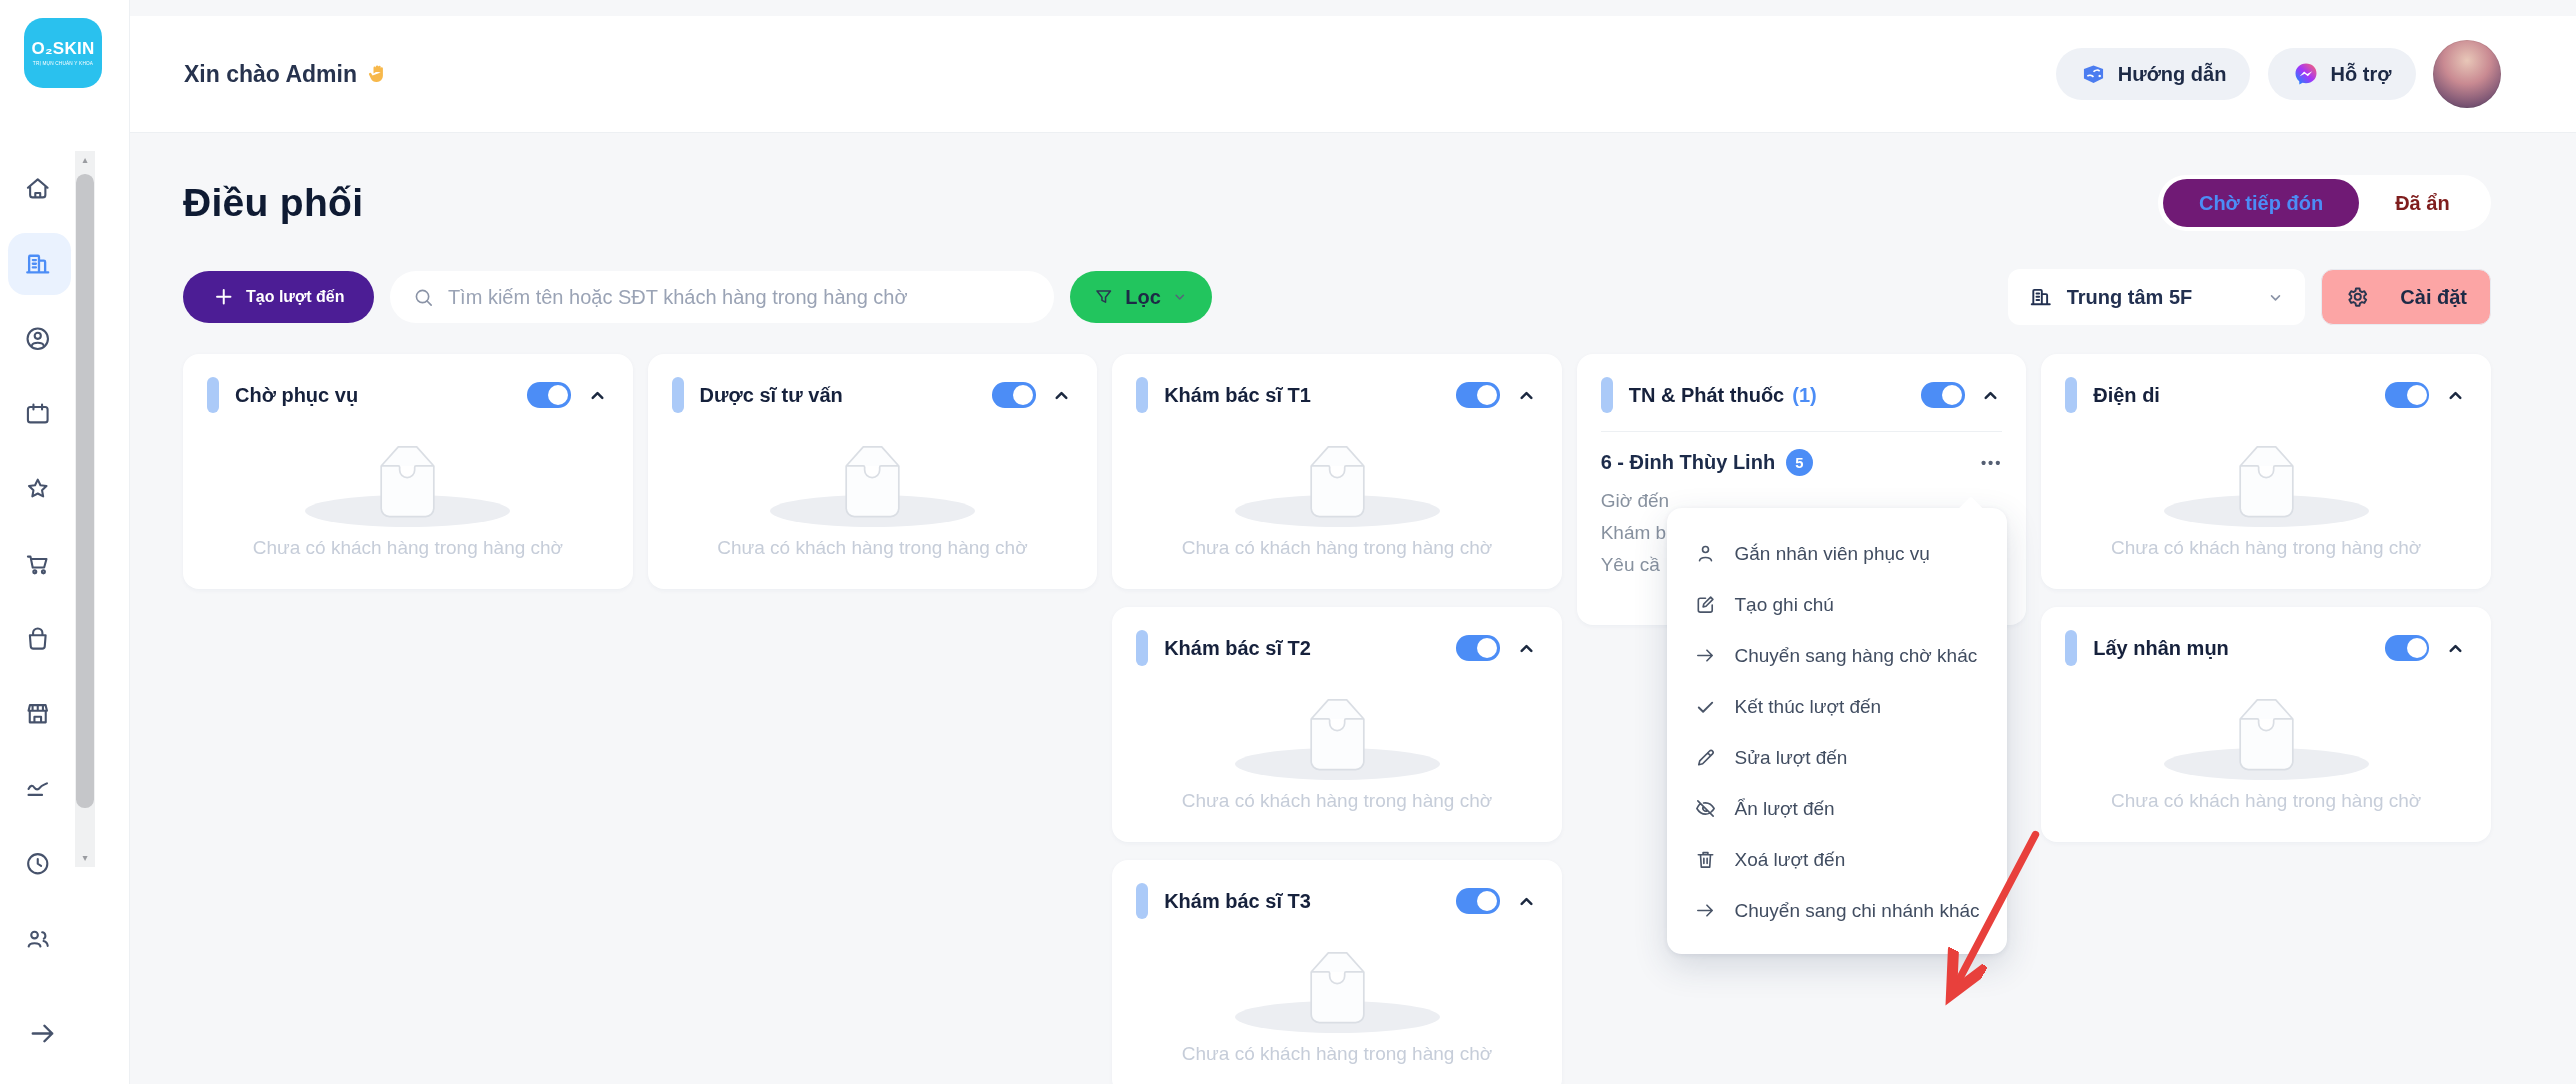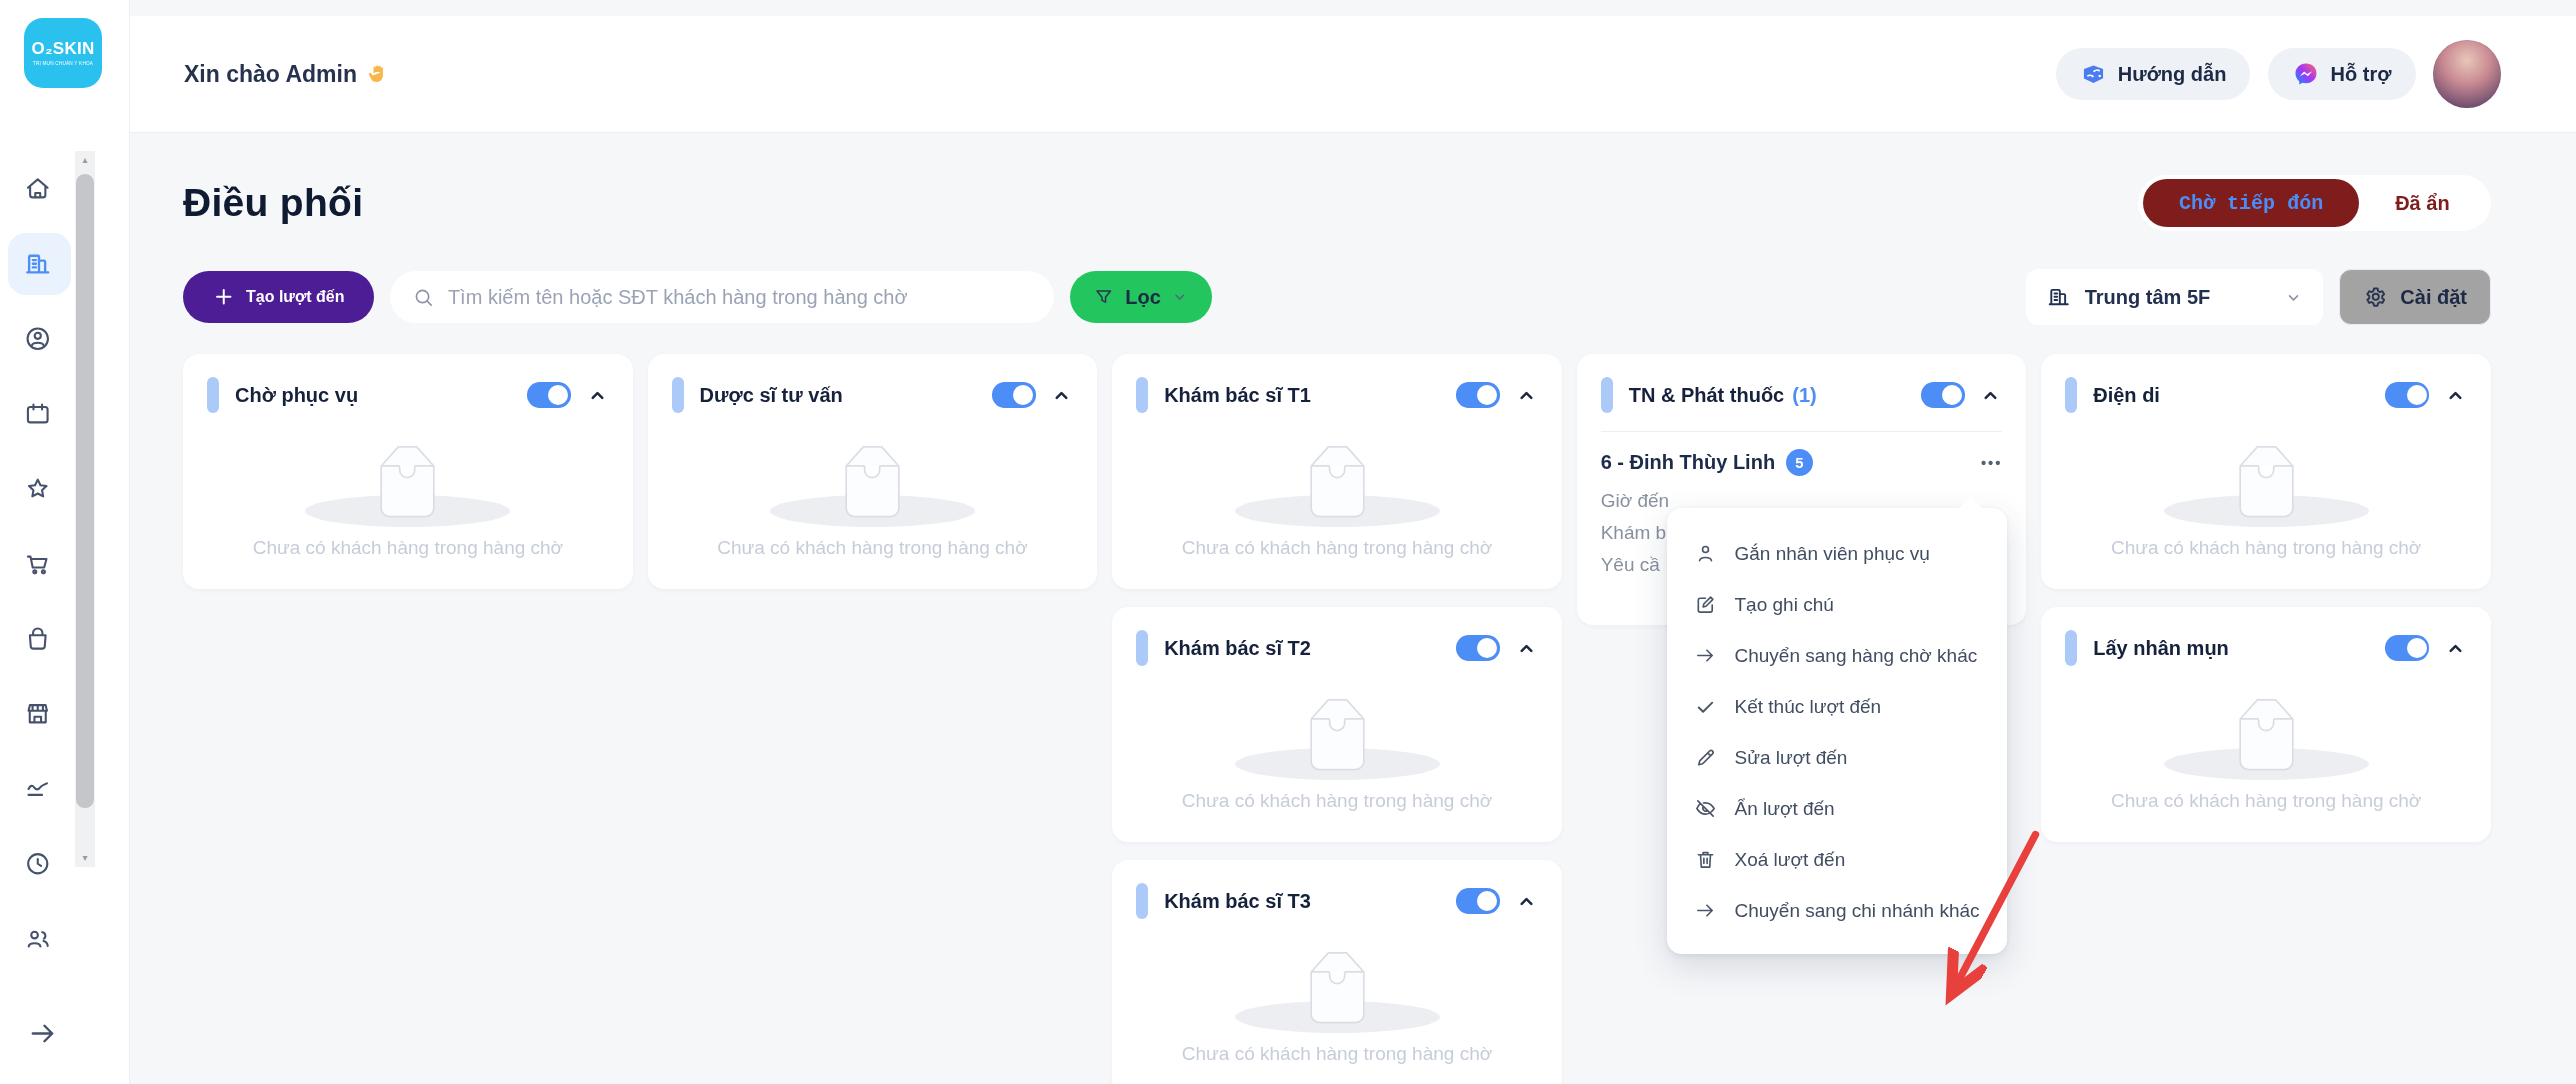--- a/index.html
+++ b/index.html
@@ -33,32 +33,32 @@
   .top-right { margin-left:auto; display:flex; align-items:center; gap:17.5px; }
   .pill { height:52px; border-radius:26px; background:#eef1f6; display:flex; align-items:center; gap:10.7px; padding:0 24px; font-size:20px; font-weight:700; color:#1d2a46; cursor:pointer; }
   .avatar { width:68px; height:68px; border-radius:50%; background:radial-gradient(circle at 50% 30%, #e8c7b8 0%, #c98a92 40%, #7d5674 75%, #3c3150 100%); box-shadow:inset 0 0 0 0.7px rgba(0,0,0,.08); }
 
   
   .content { position:absolute; left:130px; top:117px; right:0; bottom:0; padding:58px 85px 0 53px; }
   .title-row { display:flex; align-items:center; height:56px; }
   .page-title { font-size:39px; font-weight:800; color:#0f1b33; letter-spacing:0.3px; }
   .tabs { margin-left:auto; height:56px; background:#fff; border-radius:28px; display:flex; align-items:center; padding:0 5.4px; }
   .tab { height:48px; border-radius:24px; display:flex; align-items:center; padding:0 36px; font-size:20px; font-weight:700; color:#7f1d1d; cursor:pointer; }
-  .tab.active { background:#7f1d1d; color:#4c8df6;font-family:Liberation Mono, monospace; }
+  .tab.active { background:#701a75; color:#4c8df6; }
 
   .toolbar { margin-top:40px; height:52px; display:flex; align-items:center; gap:16px; }
   .btn-create { height:52px; border:none; border-radius:26px; background:#4c1d95; color:#fff; font-size:16px; font-weight:700; font-family:inherit; display:flex; align-items:center; gap:12px; padding:0 29.5px; cursor:pointer; }
   .search { width:664px; height:52px; background:#fff; border-radius:26px; display:flex; align-items:center; gap:13.4px; padding:0 21.5px; }
   .search input { flex:1; border:none; outline:none; background:transparent; font-size:20px; font-family:inherit; color:#27334e; }
   .search input::placeholder { color:#9aa3b5; }
   .btn-filter { height:52px; background:#22c55e; border:none; border-radius:26px; display:flex; align-items:center; gap:10.7px; padding:0 23px; font-size:20px; font-weight:700; font-family:inherit; color:#1d2a46; cursor:pointer; }
   .branch { margin-left:auto; width:297px; height:56px; background:#fff; border-radius:12px; display:flex; align-items:center; gap:13.4px; padding:0 20px; cursor:pointer; }
   .branch .lbl { font-size:20px; font-weight:700; color:#223050; }
   .branch .chev-d { margin-left:auto; }
-  .btn-settings { height:56px; background:#a3a3a3; border:0.7px solid #e8ebf1; border-radius:12px; display:flex; align-items:center; gap:12px; padding:0 23px; font-size:20px; font-weight:700; font-family:inherit; color:#1d2a46; cursor:pointer; }
+  .btn-settings { height:56px; background:#fca5a5; border:0.7px solid #e8ebf1; border-radius:12px; display:flex; align-items:center; gap:30px; padding:0 23px; font-size:20px; font-weight:700; font-family:inherit; color:#1d2a46; cursor:pointer; }
 
   
   .board { margin-top:31px; display:flex; gap:14.8px; align-items:flex-start; }
   .col { width:450px; display:flex; flex-direction:column; gap:18px; }
   .card { background:#fff; border-radius:16px; padding:23px 24px; height:235px; box-shadow:0 1.3px 4px rgba(23,43,99,.04); }
   .card.tall { height:271px; }
   .card-head { display:flex; align-items:center; height:36px; }
   .accent { width:12px; height:36px; border-radius:6px; background:#abcaf8; margin-right:16px; flex:none; }
   .q-title { font-size:20px; font-weight:700; color:#16213c; white-space:nowrap; }
   .q-count { font-size:20px; font-weight:700; color:#4c8df6; margin-left:8px; }

